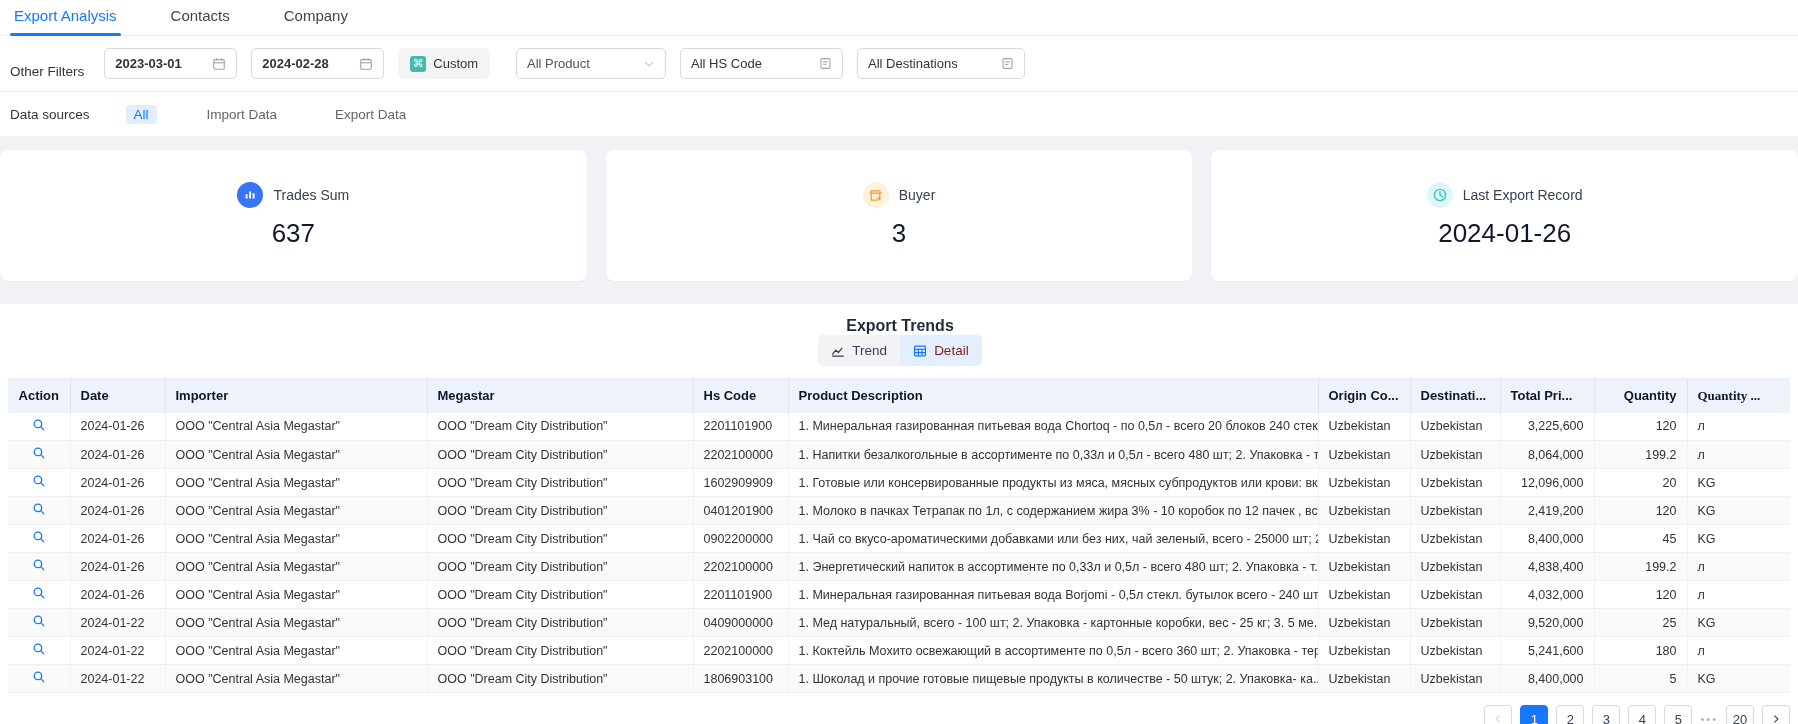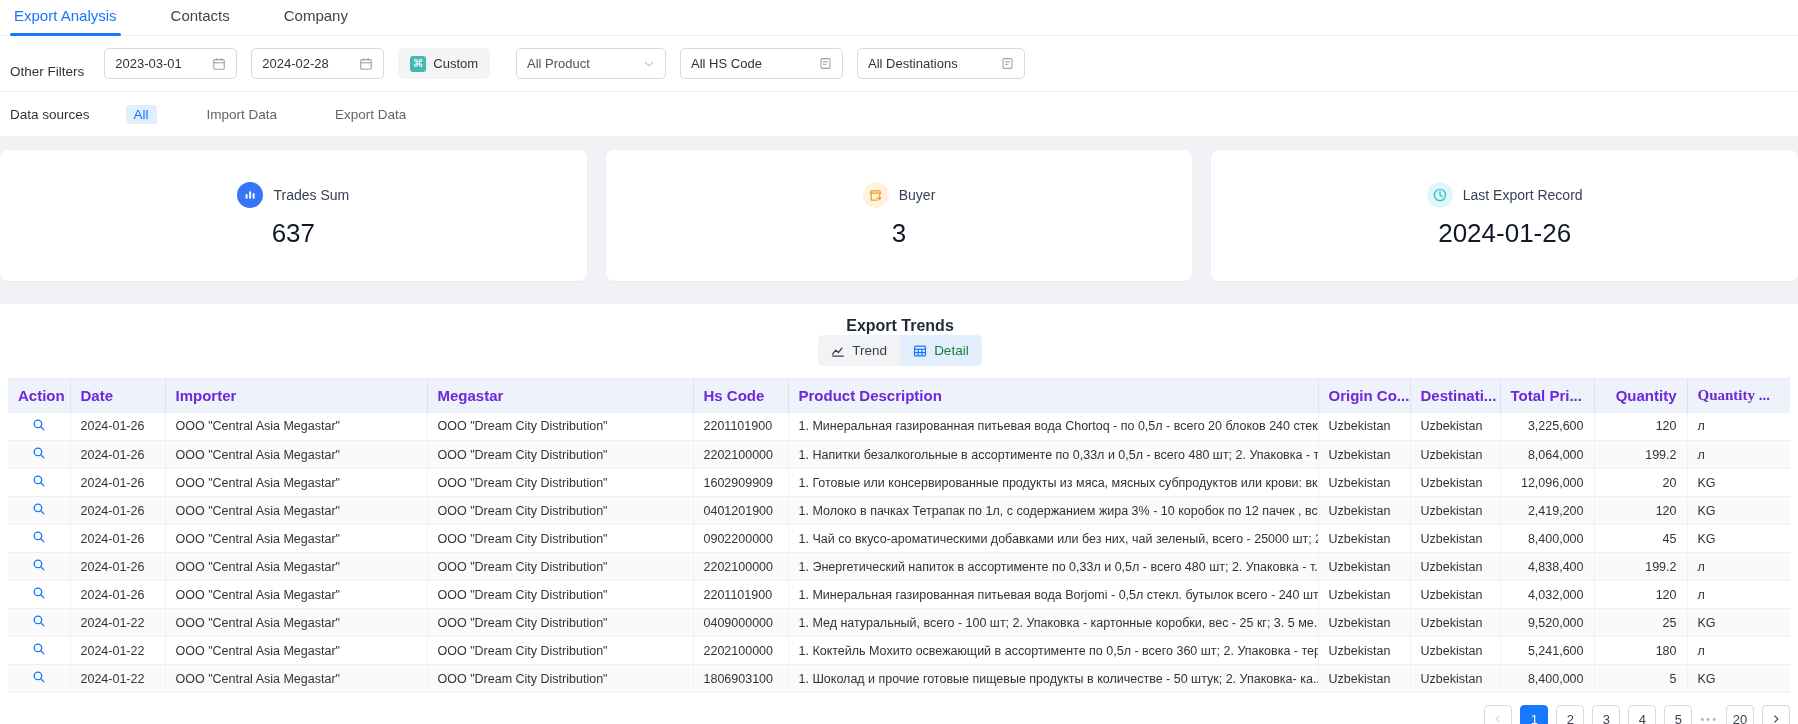--- a/index.html
+++ b/index.html
@@ -16,21 +16,21 @@
     height:3px; background:#1677ff; border-radius:2px; }
 
   
   .filter-row { display:flex; align-items:center; height:56px; padding:0 10px;
     border-bottom:1px solid #f0f0f0; background:#fff; }
   .filter-label { font-size:13.5px; color:#333; margin-right:20px; white-space:nowrap;margin-top:16px; }
   .control { display:flex; align-items:center; justify-content:space-between;
     height:31px; border:1px solid #d9d9d9; border-radius:5px; background:#fff;
     padding:0 10px; font-size:13px; color:#333; margin-right:14px; }
   .control .ctl-text { white-space:nowrap; }
-  .date-box { width:133px; }
+  .date-box { width:133px;font-weight:bold; }
   .sel-product { width:150px; color:#555; }
   .sel-hscode { width:163px; }
   .sel-dest { width:168px; }
   .custom-btn { display:flex; align-items:center; gap:7px; height:31px;
     background:#f3f4f6; border:none; border-radius:5px; padding:0 12px;
     font-size:13px; color:#333; margin-right:26px; cursor:pointer; }
   .cmd-badge { display:inline-flex; align-items:center; justify-content:center;
     width:16px; height:16px; border-radius:3px; background:#47b8ae; color:#fff;
     font-size:11px; line-height:1; }
   .icon { display:inline-flex; flex:none; }
@@ -59,25 +59,25 @@
 
   
   .trends-section { background:#fff; }
   .trends-header { display:flex; align-items:center; justify-content:space-between;
     padding:13px 8px 12px 10px;flex-direction:column; }
   .trends-title { font-size:16px; font-weight:700; color:#1f2937; }
   .view-toggle { display:flex; }
   .toggle-btn { display:flex; align-items:center; gap:7px; height:31px; padding:0 13px;
     font-size:13.5px; cursor:pointer; }
   .toggle-trend { background:#f2f3f5; color:#374151; border-radius:5px 0 0 5px; }
-  .toggle-detail { background:#e4effd; color:#15803d; border-radius:0 5px 5px 0; }
+  .toggle-detail { background:#e4effd; color:#7f1d1d; border-radius:0 5px 5px 0; }
 
   
   table { border-collapse:collapse; table-layout:fixed; margin-left:8px; width:1782px; }
-  th { background:#eef2fa; height:34px; font-size:15px; font-weight:700; color:#6d28d9;
+  th { background:#eef2fa; height:34px; font-size:13px; font-weight:700; color:#0f172a;
     text-align:left; padding:8px 10px; border-right:1px solid #dee3f0;
     border-top:1px solid #e7ebf5; white-space:nowrap; overflow:hidden; }
   th:last-child { border-right:none;font-family:Liberation Serif, serif; }
   td { height:28px; font-size:12.5px; color:#333; padding:0 10px;
     border-bottom:1px solid #f0f0f0; border-right:1px solid #f2f2f2;
     white-space:nowrap; overflow:hidden; }
   td:last-child { border-right:none; }
   tbody tr:nth-child(even) td { background:#fafafa; }
   .col-center { text-align:center; }
   .col-right { text-align:right; }

